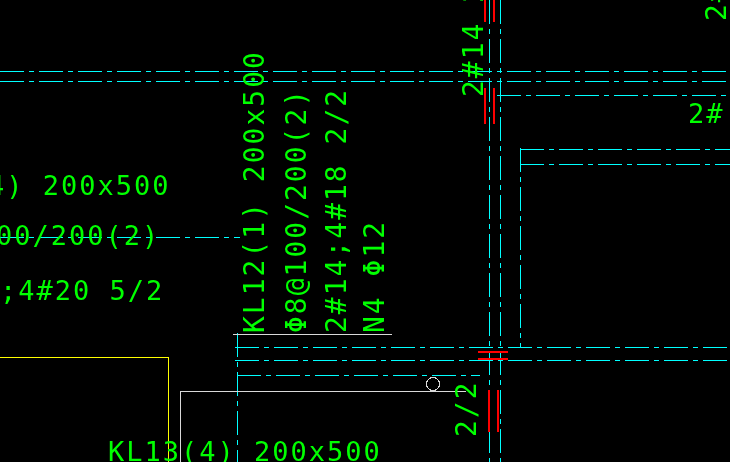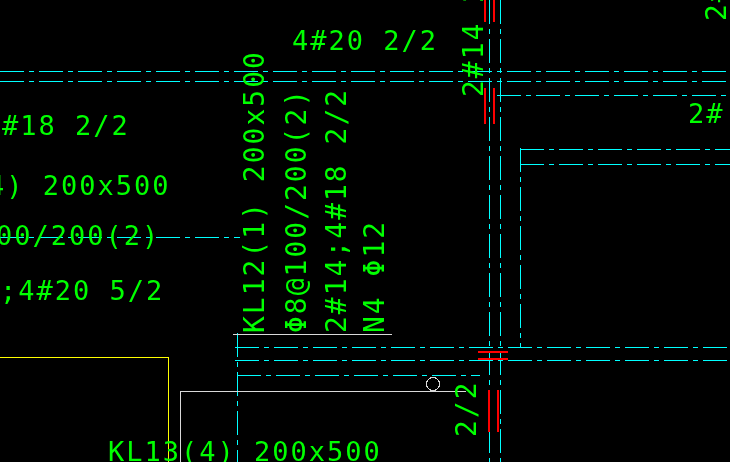--- a/index.html
+++ b/index.html
@@ -59,22 +59,20 @@
       <line x1="494" y1="0" x2="494" y2="22"></line>
       <line x1="485" y1="88" x2="485" y2="124"></line>
       <line x1="494" y1="88" x2="494" y2="124"></line>
       <line x1="489" y1="390" x2="489" y2="432"></line>
       <line x1="498" y1="390" x2="498" y2="432"></line>
       <line x1="478" y1="352" x2="508" y2="352"></line>
       <line x1="478" y1="359" x2="508" y2="359"></line>
     </g>
   </svg>
 
-  <div class="ha" style="left:292px; top:26px">4#20 2/2</div>
-  <div class="ha" style="left:2px;   top:111px">#18 2/2</div>
   <div class="ha" style="left:-12px; top:171px">4) 200x500</div>
   <div class="ha" style="left:-4px;  top:221px">00/200(2)</div>
   <div class="ha" style="left:0px;   top:276px">;4#20 5/2</div>
   <div class="ha" style="left:688px; top:99px">2#</div>
   <div class="ha" style="left:108px; top:437px">KL13(4) 200x500</div>
 
   <div class="va" style="left:240px; top:333px">KL12(1) 200x500</div>
   <div class="va" style="left:282px; top:333px">Φ8@100/200(2)</div>
   <div class="va" style="left:322px; top:333px">2#14;4#18 2/2</div>
   <div class="va" style="left:360px; top:333px">N4 Φ12</div>

